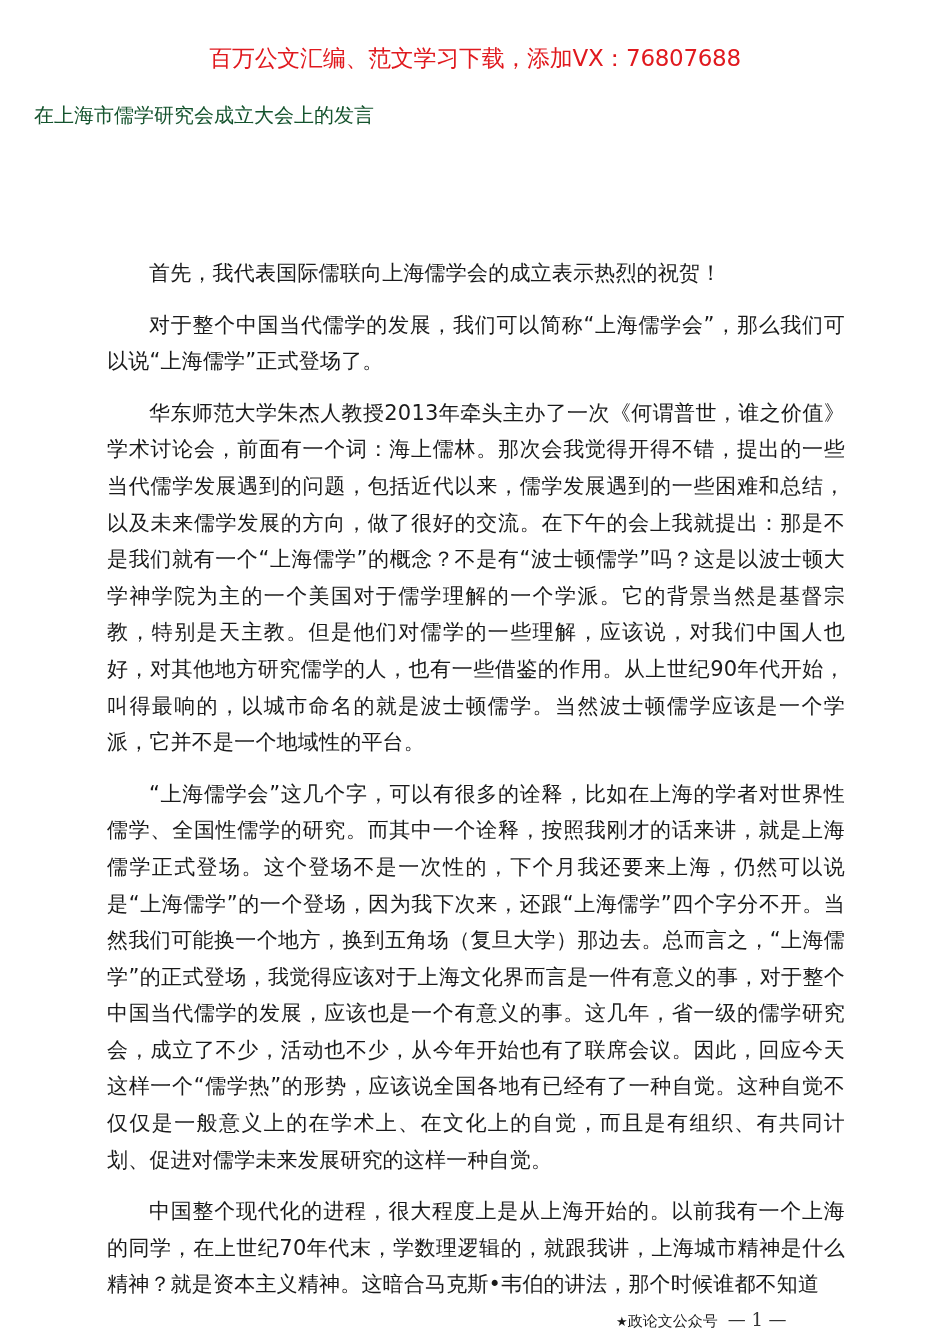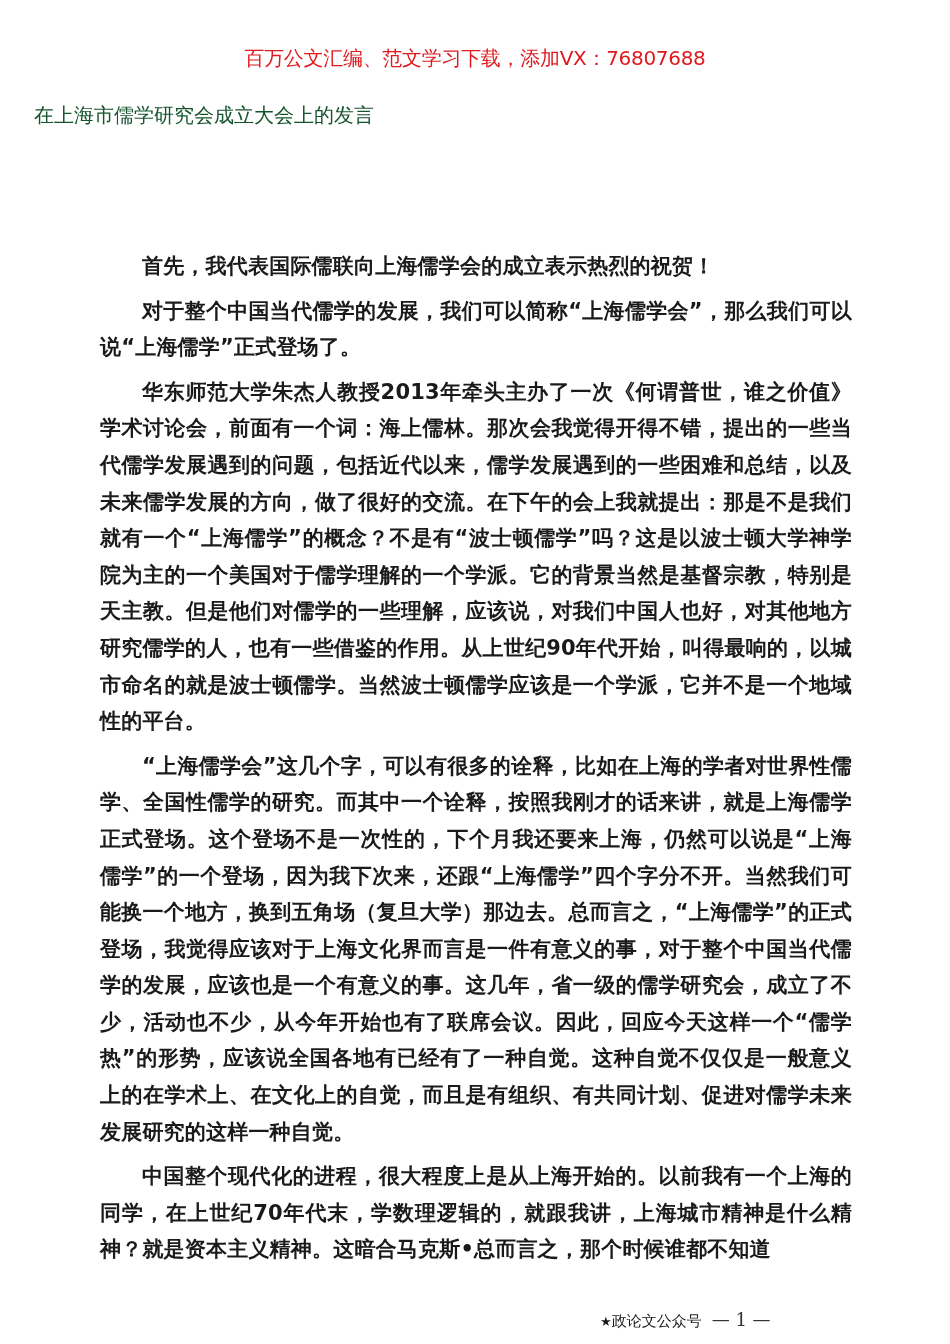--- a/index.html
+++ b/index.html
@@ -21,21 +21,21 @@
       width: 950px;
       height: 1344px;
     }
     .promo {
       position: absolute;
       top: 44px;
       left: 0;
       width: 950px;
       text-align: center;
       color: #e0191e;
-      font-size: 20px;
+      font-size: 23px;
       line-height: 28px;
       letter-spacing: -0.3px;
     }
     .title-block {
       position: absolute;
       top: 97px;
       left: 0;
       width: 950px;
       text-align: left;
       font-size: 20px;
@@ -48,28 +48,27 @@
       position: absolute;
       top: 240px;
       left: 92px;
       width: 768px;
       font-size: 21px;
       line-height: 36.6px;
       text-align: justify;
       letter-spacing: 0.2px;
     }
     .body-text p {
-      margin: 8px;
+      margin: 15px;
       text-indent: 2em;
-      font-weight: bold;
     }
     .footer {
       position: absolute;
       top: 1310px;
-      left: 600px;
+      left: 616px;
       font-size: 15px;
       line-height: 20px;
       color: #1a1a1a;
       white-space: nowrap;
     }
     .footer .star { font-size: 13px; }
     .footer .pagenum {
       font-family: "DejaVu Serif", "Liberation Serif", serif;
       font-size: 18px;
       margin-left: 10px;
@@ -85,20 +84,20 @@
 
   <div class="title-block">
     <div>在上海市儒学研究会成立大会上的发言</div>
   </div>
 
   <div class="body-text">
     <p>首先，我代表国际儒联向上海儒学会的成立表示热烈的祝贺！</p>
     <p>对于整个中国当代儒学的发展，我们可以简称“上海儒学会”，那么我们可以说“上海儒学”正式登场了。</p>
     <p>华东师范大学朱杰人教授2013年牵头主办了一次《何谓普世，谁之价值》学术讨论会，前面有一个词：海上儒林。那次会我觉得开得不错，提出的一些当代儒学发展遇到的问题，包括近代以来，儒学发展遇到的一些困难和总结，以及未来儒学发展的方向，做了很好的交流。在下午的会上我就提出：那是不是我们就有一个“上海儒学”的概念？不是有“波士顿儒学”吗？这是以波士顿大学神学院为主的一个美国对于儒学理解的一个学派。它的背景当然是基督宗教，特别是天主教。但是他们对儒学的一些理解，应该说，对我们中国人也好，对其他地方研究儒学的人，也有一些借鉴的作用。从上世纪90年代开始，叫得最响的，以城市命名的就是波士顿儒学。当然波士顿儒学应该是一个学派，它并不是一个地域性的平台。</p>
     <p>“上海儒学会”这几个字，可以有很多的诠释，比如在上海的学者对世界性儒学、全国性儒学的研究。而其中一个诠释，按照我刚才的话来讲，就是上海儒学正式登场。这个登场不是一次性的，下个月我还要来上海，仍然可以说是“上海儒学”的一个登场，因为我下次来，还跟“上海儒学”四个字分不开。当然我们可能换一个地方，换到五角场（复旦大学）那边去。总而言之，“上海儒学”的正式登场，我觉得应该对于上海文化界而言是一件有意义的事，对于整个中国当代儒学的发展，应该也是一个有意义的事。这几年，省一级的儒学研究会，成立了不少，活动也不少，从今年开始也有了联席会议。因此，回应今天这样一个“儒学热”的形势，应该说全国各地有已经有了一种自觉。这种自觉不仅仅是一般意义上的在学术上、在文化上的自觉，而且是有组织、有共同计划、促进对儒学未来发展研究的这样一种自觉。</p>
-    <p>中国整个现代化的进程，很大程度上是从上海开始的。以前我有一个上海的同学，在上世纪70年代末，学数理逻辑的，就跟我讲，上海城市精神是什么精神？就是资本主义精神。这暗合马克斯•总而言之，那个时候谁都不知道</p>
+    <p>中国整个现代化的进程，很大程度上是从上海开始的。以前我有一个上海的同学，在上世纪70年代末，学数理逻辑的，就跟我讲，上海城市精神是什么精神？就是资本主义精神。这暗合马克斯•韦伯的讲法，那个时候谁都不知道</p>
   </div>
 
   <div class="footer">
     <span class="star">★</span><span>政论文公众号</span><span class="pagenum">— 1 —</span>
   </div>
 
 </div>
 
 </body></html>

